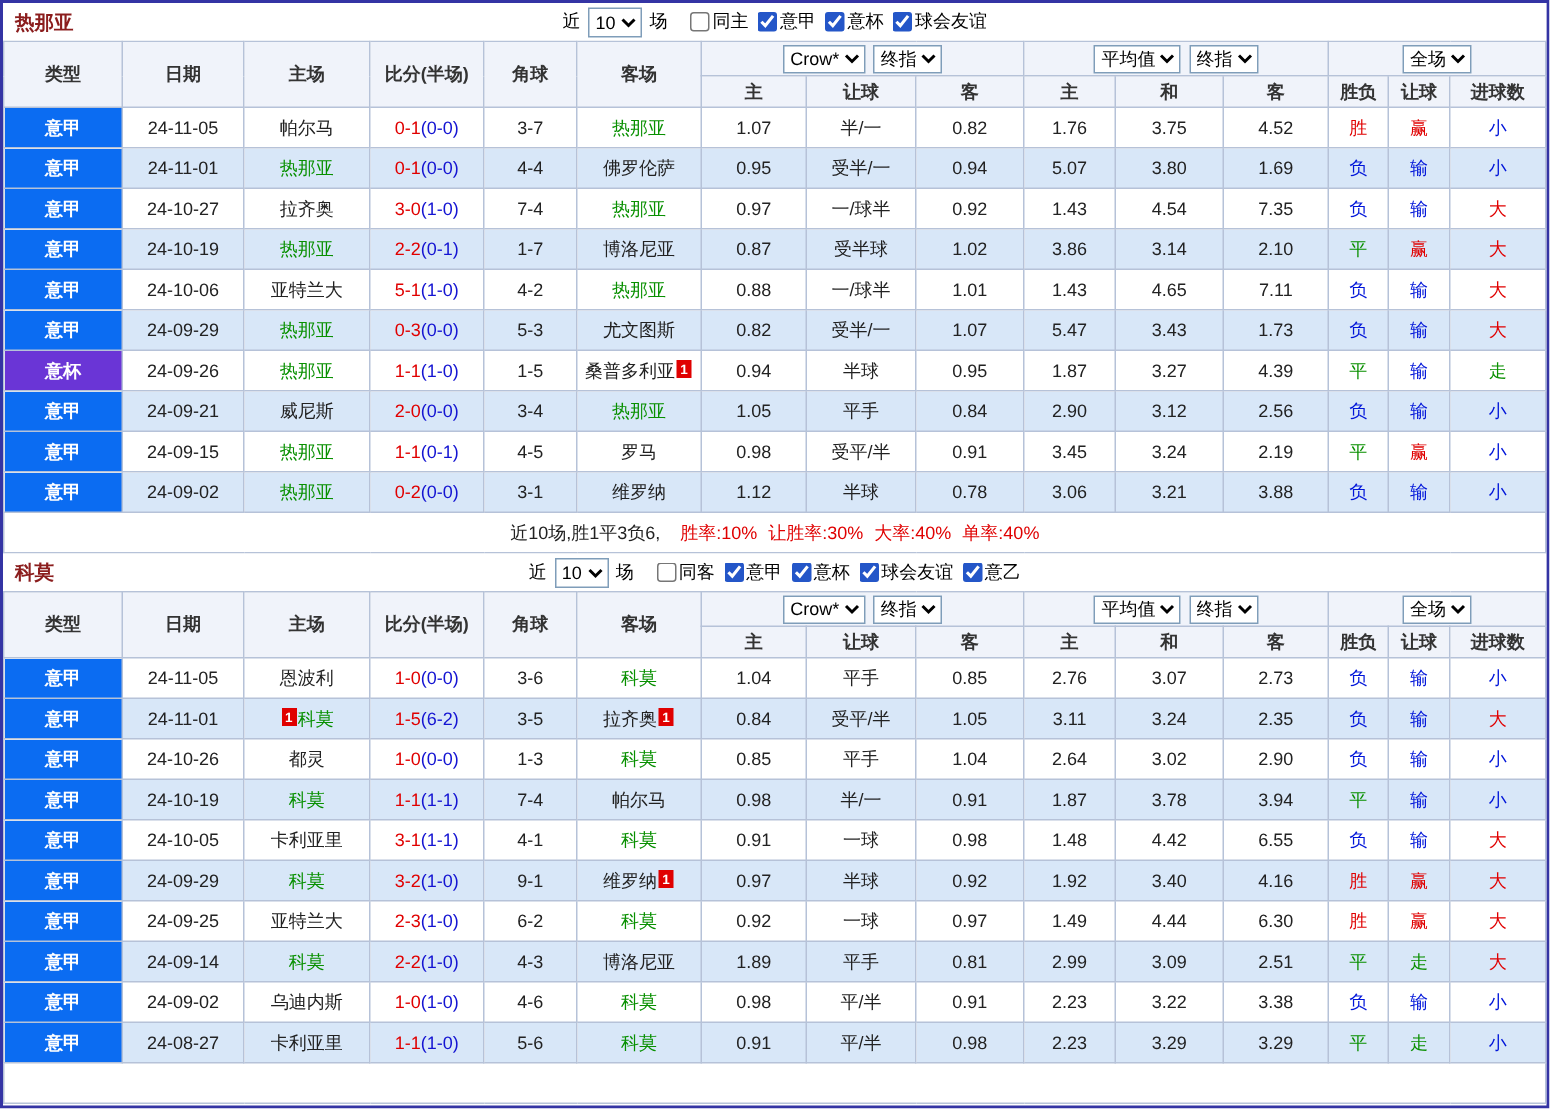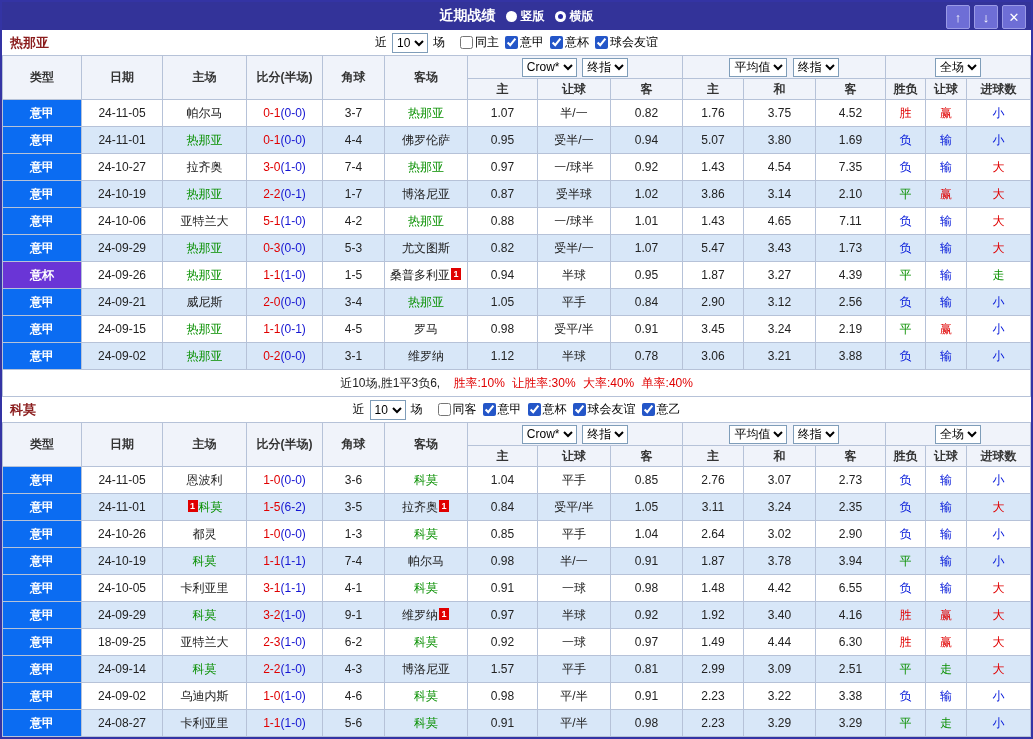--- a/index.html
+++ b/index.html
@@ -35,44 +35,20 @@
   .red-card{display:inline-block;background:#e00000;color:#fff;width:10px;height:12px;line-height:12px;font-size:9px;vertical-align:2px;margin:0 1px;text-align:center;font-weight:bold;}
   tfoot td{height:26px;background:#fff;word-spacing:4px;}
   .summary-prefix{color:#222;}
   .summary-stats{color:#e00000;margin-left:6px;}
 </style>
 </head>
 <body>
 
 <div class="window">
 
-  <div class="titlebar">
-    <div class="title-group">
-      <span class="page-title">近期战绩</span>
-      <label class="radio-item">
-        <span class="radio-dot"></span>
-        <span>竖版</span>
-      </label>
-      <label class="radio-item">
-        <span class="radio-dot checked"></span>
-        <span>横版</span>
-      </label>
-    </div>
-    <div class="win-buttons">
-      <div class="win-btn">
-          <span>↑</span>
-        </div>
-      <div class="win-btn">
-          <span>↓</span>
-        </div>
-      <div class="win-btn">
-          <span>✕</span>
-        </div>
-    </div>
-  </div>
 
   <div class="section-head">
     <span class="team-label">热那亚</span>
     <div class="filter-bar">
       <span>近</span>
       <select><option>10</option></select>
       <span>场</span>
       <span class="opts">
           <label class="cb">
             <input type="checkbox" style="">
@@ -505,21 +481,21 @@
           <td class="odds">0.92</td>
           <td class="avg">1.92</td>
           <td class="avg">3.40</td>
           <td class="avg">4.16</td>
           <td class="result" style="color: rgb(224, 0, 0);">胜</td>
           <td class="result" style="color: rgb(224, 0, 0);">赢</td>
           <td class="result" style="color: rgb(224, 0, 0);">大</td>
         </tr>
         <tr class="odd">
           <td class="type" style="background: rgb(11, 108, 242);">意甲</td>
-          <td class="date">18-09-25</td>
+          <td class="date">24-09-25</td>
           <td class="team"><span>亚特兰大</span></td>
           <td class="score"><span class="score-full">2-3</span><span class="score-half">(1-0)</span></td>
           <td class="corner">6-2</td>
           <td class="team"><span class="focus-team">科莫</span></td>
           <td class="odds">0.92</td>
           <td class="odds">一球</td>
           <td class="odds">0.97</td>
           <td class="avg">1.49</td>
           <td class="avg">4.44</td>
           <td class="avg">6.30</td>
@@ -527,21 +503,21 @@
           <td class="result" style="color: rgb(224, 0, 0);">赢</td>
           <td class="result" style="color: rgb(224, 0, 0);">大</td>
         </tr>
         <tr class="even">
           <td class="type" style="background: rgb(11, 108, 242);">意甲</td>
           <td class="date">24-09-14</td>
           <td class="team"><span class="focus-team">科莫</span></td>
           <td class="score"><span class="score-full">2-2</span><span class="score-half">(1-0)</span></td>
           <td class="corner">4-3</td>
           <td class="team"><span>博洛尼亚</span></td>
-          <td class="odds">1.57</td>
+          <td class="odds">1.89</td>
           <td class="odds">平手</td>
           <td class="odds">0.81</td>
           <td class="avg">2.99</td>
           <td class="avg">3.09</td>
           <td class="avg">2.51</td>
           <td class="result" style="color: rgb(10, 144, 0);">平</td>
           <td class="result" style="color: rgb(10, 144, 0);">走</td>
           <td class="result" style="color: rgb(224, 0, 0);">大</td>
         </tr>
         <tr class="odd">

